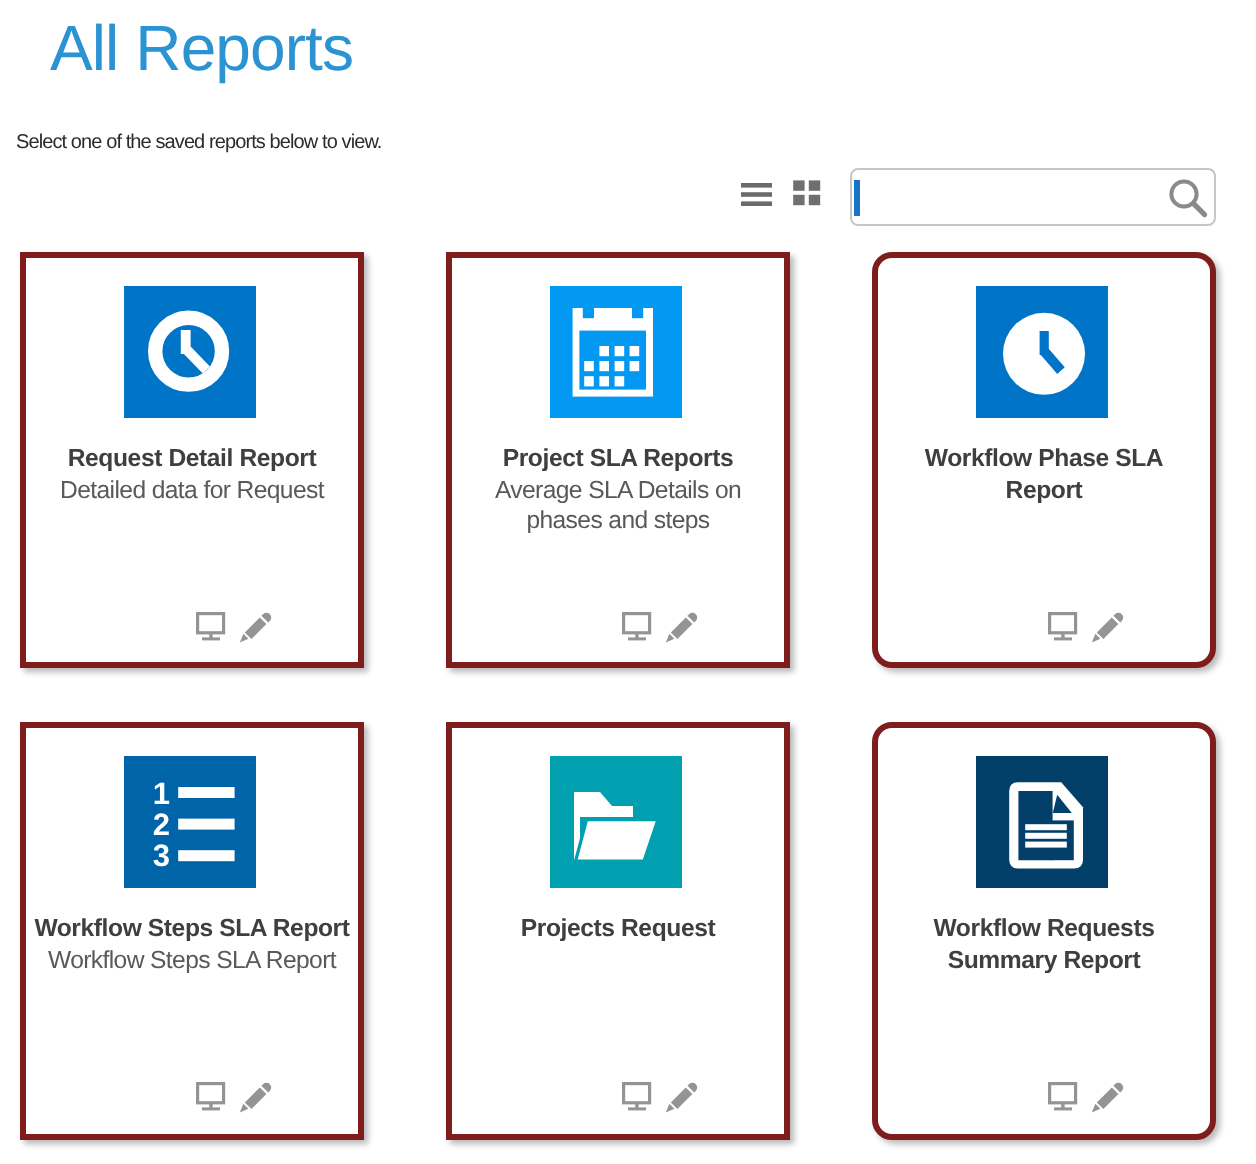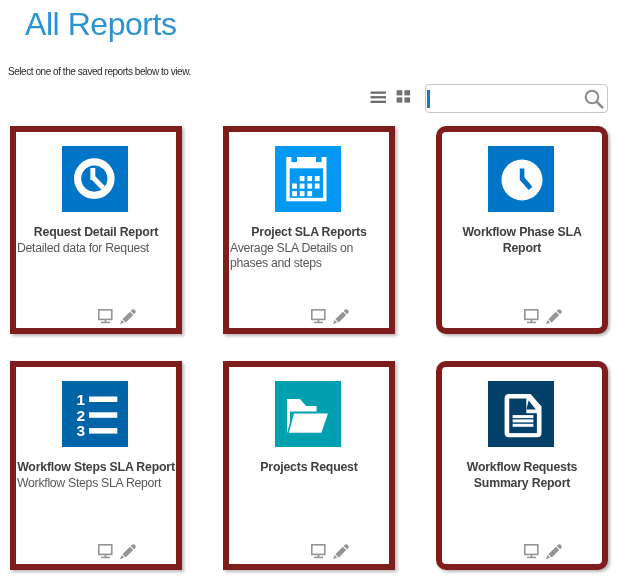--- a/index.html
+++ b/index.html
@@ -3,27 +3,27 @@
 <meta charset="utf-8">
 <style>
 * { margin:0; padding:0; box-sizing:border-box; }
 html,body { width:628px; height:582px; background:#ffffff; font-family:"Liberation Sans", sans-serif; overflow:hidden; position:relative; }
 h1 { position:absolute; left:25px; top:6px; font-size:32px; font-weight:400; color:#2c93d3; letter-spacing:-0.45px; }
 .lede { position:absolute; left:8px; top:66px; font-size:10px; color:#2b2b2b; letter-spacing:-0.45px; }
 .tb { position:absolute; }
 .search { position:absolute; left:425px; top:84px; width:183px; height:29px; border:1px solid #c6c6c6; border-radius:4px; background:#fff; }
 .caret { position:absolute; left:1px; top:5px; width:2.5px; height:17.5px; background:#1874c6; }
 .mag { position:absolute; right:2px; top:3px; }
-.card { position:absolute; width:172px; background:#fff; border:6px solid #7f1d1d; box-shadow:2px 2px 3px rgba(0,0,0,0.28); }
+.card { position:absolute; width:172px; background:#fff; border:3px solid #7f1d1d; box-shadow:2px 2px 3px rgba(0,0,0,0.28); }
 .r1 { top:126px; height:208px; }
 .r2 { top:361px; height:209px; }
 .c1 { left:10px; } .c2 { left:223px; } .c3 { left:436px;border-radius:10px; }
 .tile { display:block; margin:14px auto 0; position:relative; left:-1px; }
 .card h2 { font-size:12.3px; letter-spacing:-0.2px; line-height:15.5px; color:#3f3f3f; text-align:center; margin:13px 1px 0; font-weight:bold; }
-.card p.sub { font-size:12.3px; letter-spacing:-0.3px; line-height:15.5px; color:#595959; margin:0 1px; }
+.card p.sub { font-size:12.3px; letter-spacing:-0.3px; line-height:15.5px; color:#595959; text-align:center; margin:0 1px; }
 .actions { position:absolute; top:177px; left:50%; margin-left:2px; display:flex; gap:6px; align-items:flex-start; }
 </style>
 </head>
 <body>
 <h1>All Reports</h1>
 <div class="lede">Select one of the saved reports below to view.</div>
 
 <svg class="tb" style="left:370px;top:90.6px" width="17" height="13" viewBox="0 0 17 13">
   <rect x="0.5" y="0.5" width="15.5" height="2.3" fill="#6b6b6b"></rect>
   <rect x="0.5" y="5.1" width="15.5" height="2.3" fill="#6b6b6b"></rect>

